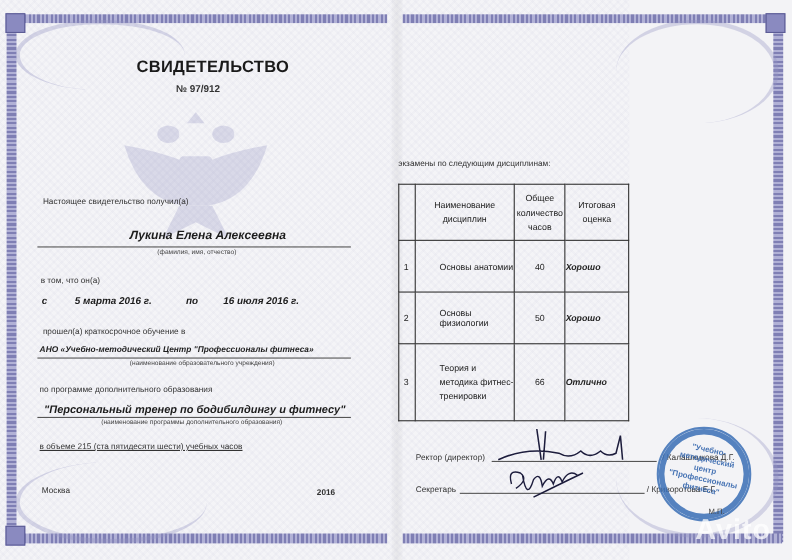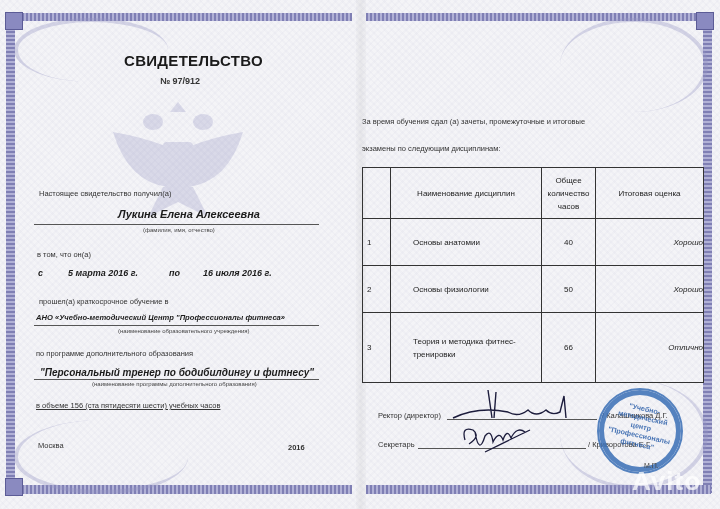--- a/index.html
+++ b/index.html
@@ -1,17 +1,17 @@
 <!DOCTYPE html>
 <html><head>
 <meta charset="utf-8">
 <style>
   html,body{margin:0;padding:0;}
   body{width:720px;height:509px;overflow:hidden;background:#f3f3f6;position:relative;font-family:"Liberation Sans",sans-serif;color:#222;}
-  .sheet{position:absolute;left:0;top:0;width:720px;height:509px;background:
+  .sheet{position:absolute;left:0;top:0;width:572px;height:509px;background:
     repeating-linear-gradient(45deg,rgba(200,200,220,0.10) 0 2px,transparent 2px 5px),
     repeating-linear-gradient(-45deg,rgba(200,200,220,0.10) 0 2px,transparent 2px 5px),
     #f4f4f7;}
   .fold{position:absolute;left:356px;top:0;width:10px;height:509px;background:linear-gradient(90deg,rgba(0,0,0,0.02),rgba(0,0,0,0.05),rgba(0,0,0,0.02));}
   
   .band{position:absolute;background:
     repeating-linear-gradient(90deg,#7f7fb4 0 2px,#b1b1d6 2px 4px);}
   .band.v{background:repeating-linear-gradient(0deg,#7f7fb4 0 2px,#b1b1d6 2px 4px);}
   .corner{position:absolute;width:16px;height:16px;background:#8a8ac0;border:1px solid #5c5c96;}
   .swirl{position:absolute;border:3px solid rgba(150,150,195,0.35);border-radius:50%;}
@@ -25,21 +25,21 @@
   .line{position:absolute;height:0;border-top:1px solid #555;}
   
   .emblem{position:absolute;left:108px;top:92px;width:140px;height:130px;opacity:0.22;}
   
   table{position:absolute;left:362px;top:167px;border-collapse:collapse;font-size:8px;color:#222;}
   td,th{border:1.2px solid #333;padding:0;font-weight:normal;}
   th{text-align:center;vertical-align:middle;line-height:13px;}
   td.n{width:23px;padding-left:4px;}
   td.name{width:128px;padding-left:22px;}
   td.h{width:53px;text-align:center;}
-  td.g{width:107px;text-align:right;font-style:italic;font-weight:normal;}
+  td.g{width:107px;text-align:left;font-style:italic;font-weight:bold;}
   
   .stamp{position:absolute;left:597px;top:388px;width:82px;height:82px;border-radius:50%;border:2px solid #3a6fb6;box-shadow:inset 0 0 0 4px transparent,inset 0 0 0 5px #3a6fb6;color:#2a5da8;opacity:0.85;}
   .stamp-text{position:absolute;left:10px;top:14px;width:64px;font-size:7.2px;font-weight:bold;line-height:9px;text-align:center;transform:rotate(12deg);color:#2a5ea9;}
   .sig{position:absolute;}
   .watermark{position:absolute;left:632px;top:466px;font-size:26px;font-weight:bold;color:rgba(255,255,255,0.75);letter-spacing:1px;}
 </style>
 </head>
 <body>
 
 <div class="sheet">
@@ -69,21 +69,21 @@
       <path d="M5 40 Q20 90 60 95 L60 55 Q35 45 5 40z"></path>
       <path d="M135 40 Q120 90 80 95 L80 55 Q105 45 135 40z"></path>
       <rect x="55" y="50" width="30" height="45" rx="4"></rect>
       <path d="M55 95 L40 125 L70 110 L100 125 L85 95z"></path>
     </g>
   </svg>
 
   <div class="t title">СВИДЕТЕЛЬСТВО</div>
   <div class="t num">№  97/912</div>
 
-  <div class="t small" style="left:39px;top:189px;">Настоящее свидетельство получил(а)</div>
+  <div class="t small" style="left:39px;top:178px;">Настоящее свидетельство получил(а)</div>
   <div class="t bi" style="left:118px;top:208px;font-size:11px;">Лукина Елена Алексеевна</div>
   <div class="line" style="left:34px;top:224px;width:285px;"></div>
   <div class="t tiny" style="left:143px;top:227px;">(фамилия, имя, отчество)</div>
 
   <div class="t small" style="left:37px;top:250px;">в том, что он(а)</div>
 
   <div class="t bi" style="left:38px;top:268px;font-size:9px;">с</div>
   <div class="t bi" style="left:68px;top:268px;font-size:9px;">5 марта 2016 г.</div>
   <div class="t bi" style="left:169px;top:268px;font-size:9px;">по</div>
   <div class="t bi" style="left:203px;top:268px;font-size:9px;">16 июля 2016 г.</div>
@@ -91,26 +91,25 @@
   <div class="t small" style="left:39px;top:297px;">прошел(а) краткосрочное обучение в</div>
   <div class="t bi" style="left:36px;top:313px;font-size:7.6px;">АНО «Учебно-методический Центр "Профессионалы фитнеса»</div>
   <div class="line" style="left:34px;top:325px;width:285px;"></div>
   <div class="t tiny" style="left:118px;top:328px;">(наименование образовательного учреждения)</div>
 
   <div class="t small" style="left:36px;top:349px;text-align:right;">по программе дополнительного образования</div>
   <div class="t bi" style="left:40px;top:367px;font-size:10px;">"Персональный тренер по бодибилдингу и фитнесу"</div>
   <div class="line" style="left:34px;top:379px;width:285px;"></div>
   <div class="t tiny" style="left:92px;top:381px;">(наименование программы дополнительного образования)</div>
 
-  <div class="t small" style="left:36px;top:401px;text-decoration:underline;">в объеме 156 (ста пятидесяти шести) учебных часов</div>
+  <div class="t small" style="left:36px;top:401px;text-decoration:underline;">в объеме 215 (ста пятидесяти шести) учебных часов</div>
 
   <div class="t small" style="left:38px;top:441px;">Москва</div>
   <div class="t small" style="left:288px;top:443px;font-weight:bold;">2016</div>
 
-  <div class="t small" style="left:362px;top:117px;">За время обучения сдал (а) зачеты, промежуточные и итоговые</div>
   <div class="t small" style="left:362px;top:128px;margin-top:16px;">экзамены по следующим дисциплинам:</div>
 
   <table>
     <tbody>
         <tr style="height:51px;">
       <th style="width:23px;"></th>
       <th style="width:134px;"><span>Наименование дисциплин</span></th>
       <th style="width:53px;">
         <div>Общее</div>
         <div>количество</div>

